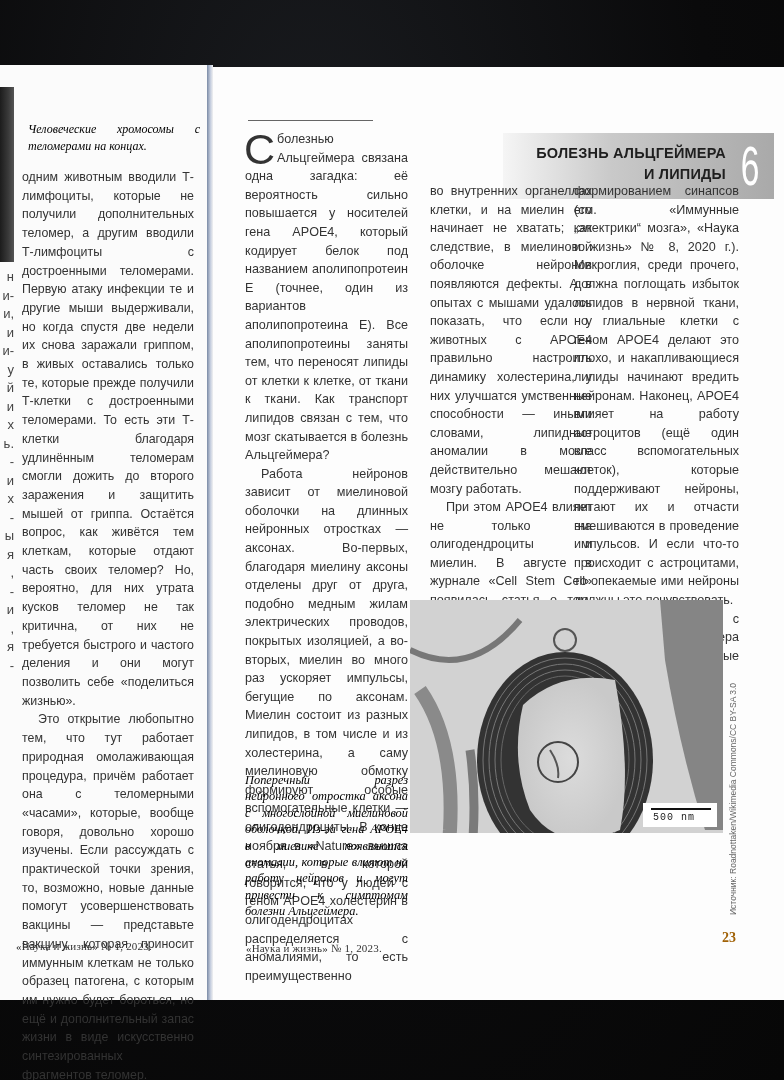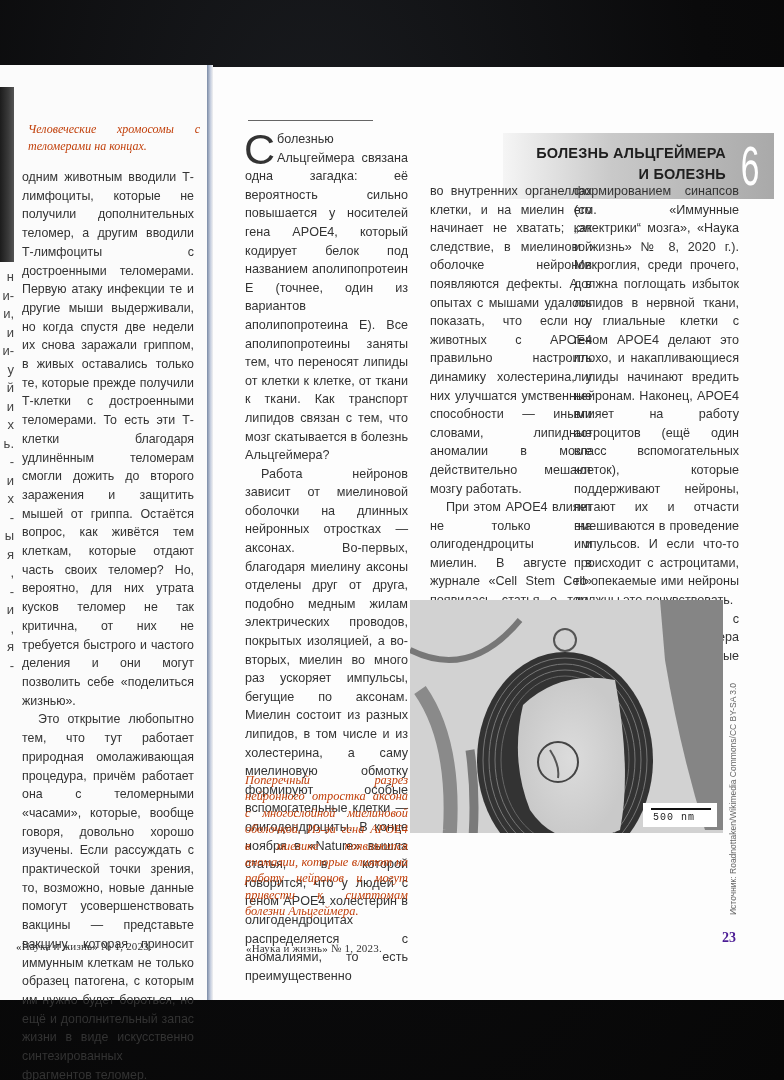--- a/index.html
+++ b/index.html
@@ -14,21 +14,21 @@
   .page-left .edge-text { position: absolute; left: 0; top: 203px; width: 14px; height: 400px; overflow: hidden; font-size: 13px; line-height: 18.5px; color: #444; text-align: right; }
   .gutter { position: absolute; left: 207px; top: 65px; width: 6px; height: 935px; background: linear-gradient(90deg,#7a8aa5,#c8d0e0 60%,#f1f1f1); }
 
   
   .page-right { position: absolute; left: 213px; top: 67px; width: 571px; height: 933px; background: #fdfdfd; }
 
   .col { position: absolute; font-size: 12.6px; line-height: 18.6px; color: #333; text-align: justify; }
   .col p { text-indent: 0; }
   .col p.indent { text-indent: 16px; }
 
-  .caption { position: absolute; font-family: "Liberation Serif", serif; font-style: italic; font-size: 12.4px; line-height: 16.4px; color: #c2410c; text-align: justify; }
+  .caption { position: absolute; font-family: "Liberation Serif", serif; font-style: italic; font-size: 12.4px; line-height: 16.4px; color: #000000; text-align: justify; }
 
   .footer { position: absolute; font-family: "Liberation Serif", serif; font-weight: normal; font-size: 11px; color: #333; letter-spacing: 0.2px; }
 
   .header-bar { position: absolute; left: 290px; top: 66px; width: 271px; height: 66px;
     background: linear-gradient(90deg, rgba(200,200,200,0.15) 0%, #c9c9c9 40%, #a9a9a9 100%); }
   .header-title { position: absolute; right: 48px; top: 10px; text-align: right; font-weight: bold; font-size: 14.5px; line-height: 21px; color: #1f1f1f; letter-spacing: 0.2px; }
   .header-num { position: absolute; right: 8px; top: 4px; width: 32px; height: 58px; font-family: "Liberation Sans", sans-serif; font-size: 56px; line-height: 58px; color: #fff; text-align: center; font-weight: normal; transform: scaleX(0.6); }
 
   .rule { position: absolute; left: 35px; top: 53px; width: 125px; height: 1px; background: #666; }
   .dropcap { float: left; font-size: 43px; line-height: 34px; margin: 2px 2px 0 -1px; color: #333; font-weight: normal; }
@@ -36,21 +36,21 @@
   .figure { position: absolute; left: 197px; top: 533px; width: 313px; height: 233px; overflow: hidden;
     background:
       radial-gradient(circle at 45% 40%, #e8e8e8 0 2px, transparent 3px) 0 0/12px 12px,
       #cfcfcf; text-align: center; }
   .fig-svg { position: absolute; inset: 0; }
   .scalebar { position: absolute; right: 6px; bottom: 6px; width: 74px; height: 24px; background: #fff; }
   .scalebar .bar { position: absolute; left: 8px; right: 6px; top: 5px; height: 2px; background: #111; }
   .scalebar .lbl { position: absolute; left: 10px; top: 9px; font-family: "Liberation Mono", monospace; font-size: 10px; color: #222; letter-spacing: 1px; }
 
   .credit { position: absolute; left: 515px; top: 848px; width: 200px; font-size: 8.5px; color: #666; transform: rotate(-90deg); transform-origin: 0 0; white-space: nowrap; }
-  .page-num { position: absolute; right: 48px; top: 863px; font-family: "Liberation Serif", serif; font-weight: bold; font-size: 14px; color: #4c1d95; }
+  .page-num { position: absolute; right: 48px; top: 863px; font-family: "Liberation Serif", serif; font-weight: bold; font-size: 14px; color: #a16207; }
 </style>
 </head>
 <body>
 
 <div class="scan-bg"></div>
 
 <div class="page-left">
   <div class="edge-photo"></div>
   <div class="edge-text" id="edgeText">
       <div>н</div>
@@ -89,21 +89,21 @@
 
 <div class="gutter"></div>
 
 <div class="page-right">
 
   <div class="rule"></div>
 
   <div class="header-bar">
     <div class="header-title">
       <div>БОЛЕЗНЬ АЛЬЦГЕЙМЕРА</div>
-      <div>И БОЛЕЗНЬ</div>
+      <div>И ЛИПИДЫ</div>
     </div>
     <div class="header-num">6</div>
   </div>
 
   <div class="col" style="left:32px; top:63px; width:163px;">
     <p>
       <span class="dropcap">С</span><span> болезнью Альцгеймера связана одна загадка: её вероятность сильно повышается у носителей гена APOE4, который кодирует белок под названием аполипопротеин Е (точнее, один из вариантов аполипопротеина Е). Все аполипопротеины заняты тем, что переносят липиды от клетки к клетке, от ткани к ткани. Как транспорт липидов связан с тем, что мозг скатывается в болезнь Альцгеймера?</span>
     </p>
     <p class="indent">Работа нейронов зависит от миелиновой оболочки на длинных нейронных отростках — аксонах. Во-первых, благодаря миелину аксоны отделены друг от друга, подобно медным жилам электрических проводов, покрытых изоляцией, а во-вторых, миелин во много раз ускоряет импульсы, бегущие по аксонам. Миелин состоит из разных липидов, в том числе и из холестерина, а саму миелиновую обмотку формируют особые вспомогательные клетки — олигодендроциты. В конце ноября в «Nature» вышла статья, в которой говорится, что у людей с геном APOE4 холестерин в олигодендроцитах распределяется с аномалиями, то есть преимущественно</p>
   </div>

